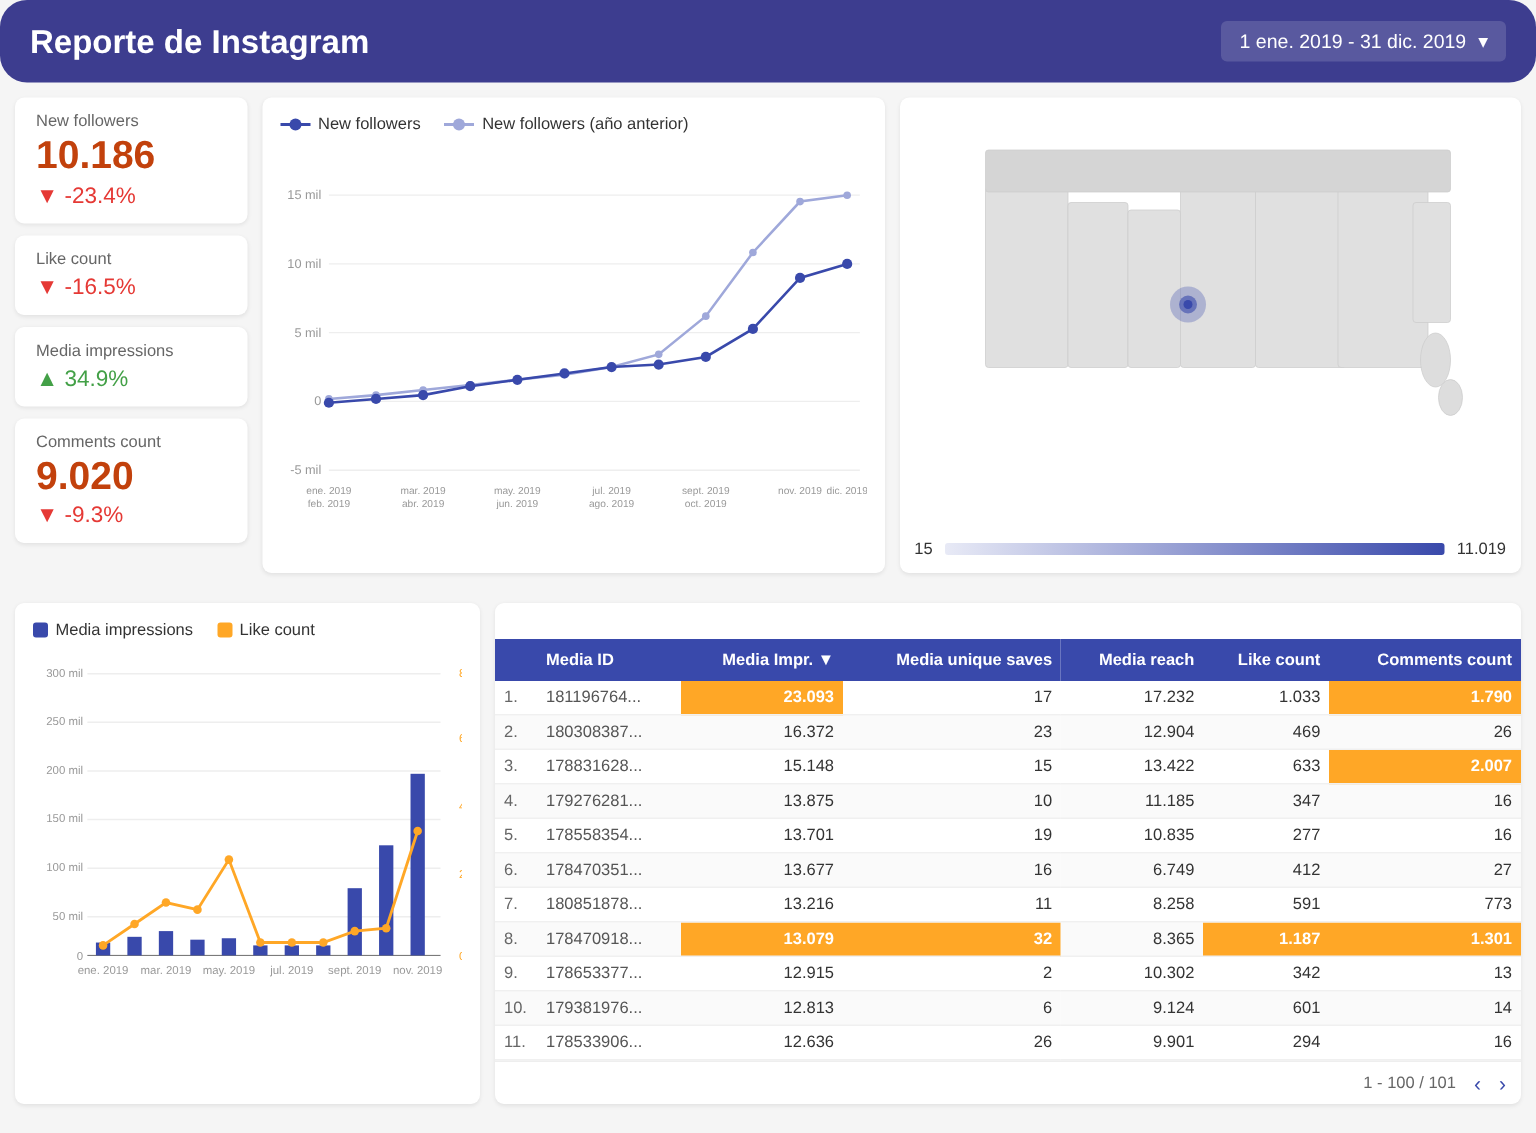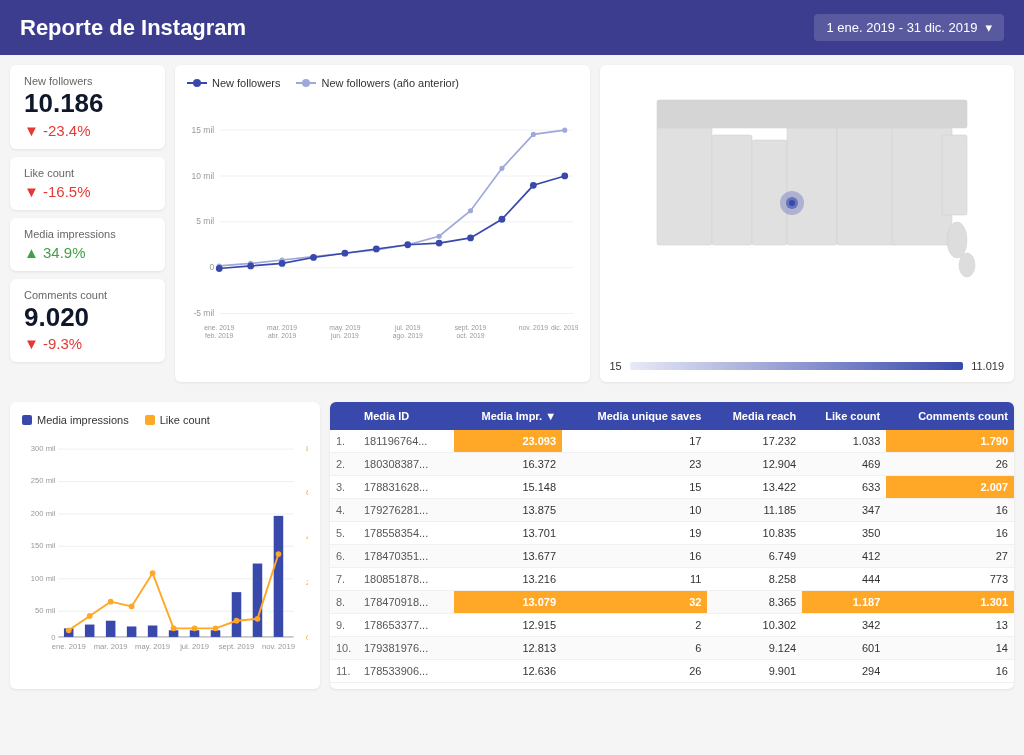--- a/index.html
+++ b/index.html
@@ -5,20 +5,21 @@
     * { box-sizing: border-box; margin: 0; padding: 0; }
     body { font-family: 'Segoe UI', Arial, sans-serif; background: #f5f5f5; font-size: 12px; color: #333; }
 
     .header {
       background: #3d3d8f;
       color: white;
       padding: 14px 20px;
       display: flex;
       justify-content: space-between;
       align-items: center;
+      border-radius: 18px;
     }
     .header h1 { font-size: 22px; font-weight: 600; }
     .header-date {
       background: rgba(255,255,255,0.15);
       padding: 6px 12px;
       border-radius: 4px;
       font-size: 13px;
       display: flex;
       align-items: flex-end;
       gap: 8px;
@@ -39,21 +40,21 @@
       flex-direction: column;
       gap: 8px;
     }
     .kpi-card {
       background: white;
       border-radius: 6px;
       padding: 10px 14px;
       box-shadow: 0 1px 3px rgba(0,0,0,0.08);
     }
     .kpi-label { font-size: 11px; color: #666; margin-bottom: 2px; }
-    .kpi-value { font-size: 26px; font-weight: 700; color: #0f172a; line-height: 1.1; }
+    .kpi-value { font-size: 26px; font-weight: 700; color: #c2410c; line-height: 1.1; }
     .kpi-change { font-size: 15px; margin-top: 4px; }
     .kpi-change.negative { color: #e53935; }
     .kpi-change.positive { color: #43a047; }
 
     
     .line-chart-area {
       background: white;
       border-radius: 6px;
       padding: 12px;
       box-shadow: 0 1px 3px rgba(0,0,0,0.08);
@@ -123,20 +124,21 @@
     .table-area {
       background: white;
       border-radius: 6px;
       box-shadow: 0 1px 3px rgba(0,0,0,0.08);
       overflow: hidden;
     }
     table {
       width: 100%;
       border-collapse: collapse;
       font-size: 11px;
+      margin-top: 24px;
     }
     thead th {
       background: #3949ab;
       color: white;
       padding: 8px 6px;
       text-align: right;
       font-weight: 600;
       font-size: 11px;
     }
     thead th:first-child { text-align: left; width: 28px; }
@@ -439,39 +441,39 @@
       <td>11.185</td>
       <td class="">347</td>
       <td class="">16</td>
     </tr>
           <tr>
       <td>5.</td>
       <td>178558354...</td>
       <td class="">13.701</td>
       <td class="">19</td>
       <td>10.835</td>
-      <td class="">350</td>
+      <td class="">277</td>
       <td class="">16</td>
     </tr>
           <tr>
       <td>6.</td>
       <td>178470351...</td>
       <td class="">13.677</td>
       <td class="">16</td>
       <td>6.749</td>
       <td class="">412</td>
       <td class="">27</td>
     </tr>
           <tr>
       <td>7.</td>
       <td>180851878...</td>
       <td class="">13.216</td>
       <td class="">11</td>
       <td>8.258</td>
-      <td class="">444</td>
+      <td class="">591</td>
       <td class="">773</td>
     </tr>
           <tr>
       <td>8.</td>
       <td>178470918...</td>
       <td class="highlight-orange">13.079</td>
       <td class="highlight-orange">32</td>
       <td>8.365</td>
       <td class="highlight-orange">1.187</td>
       <td class="highlight-orange">1.301</td>
@@ -498,14 +500,19 @@
       <td>11.</td>
       <td>178533906...</td>
       <td class="">12.636</td>
       <td class="">26</td>
       <td>9.901</td>
       <td class="">294</td>
       <td class="">16</td>
     </tr>
         </tbody>
     </table>
+    <div class="table-footer">
+      <span>1 - 100 / 101</span>
+      <span class="nav-btn">‹</span>
+      <span class="nav-btn">›</span>
+    </div>
   </div>
 </div>
 
 </body></html>

